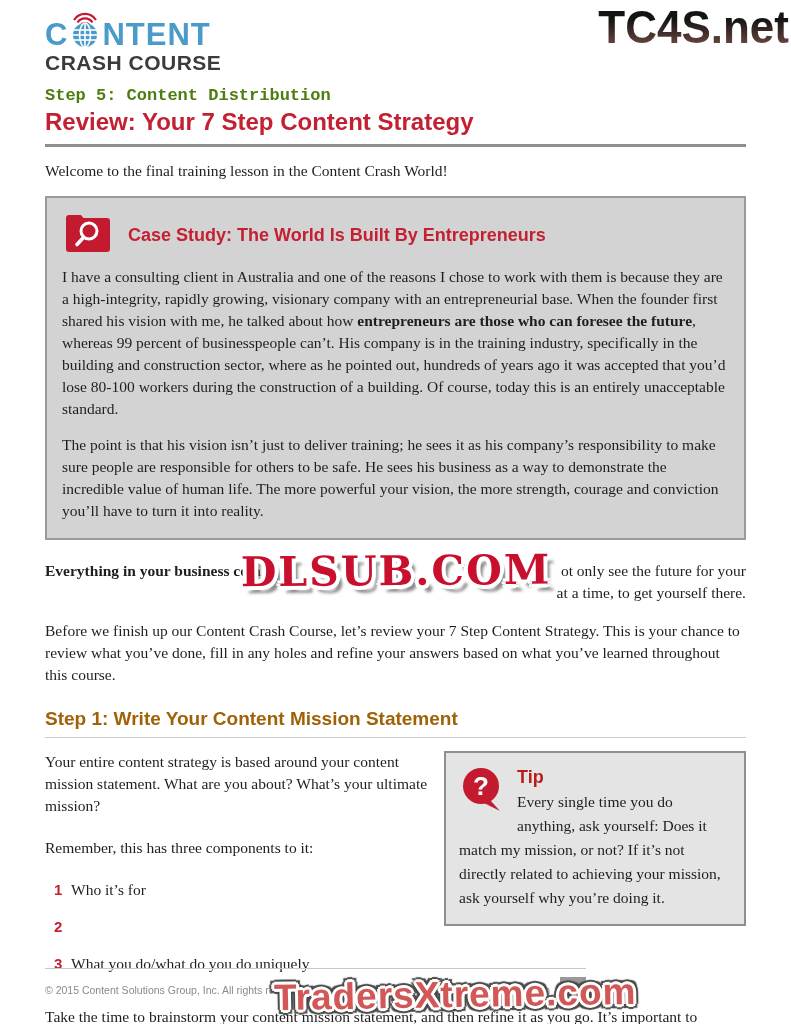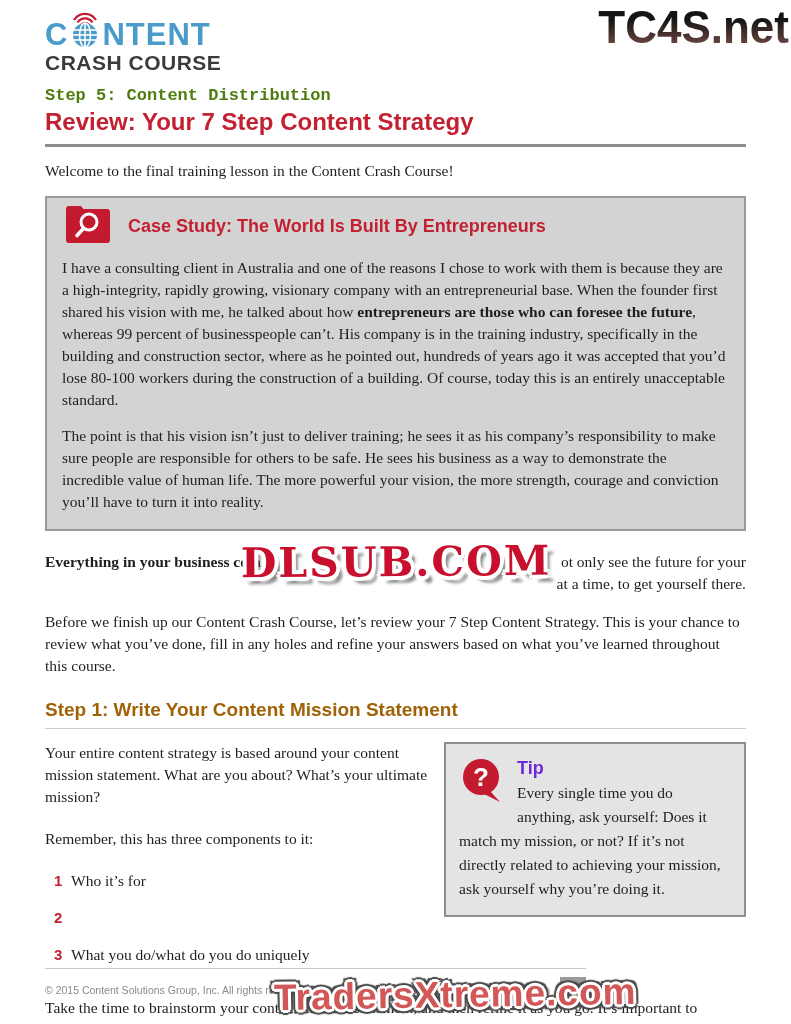--- a/index.html
+++ b/index.html
@@ -24,21 +24,21 @@
 
   
   .content { padding:0 45px; }
   .kicker { font-family:Liberation Mono, monospace; font-weight:bold; font-size:17px; color:#4d7c0f; margin-bottom:3px; }
   .title  { font-family:"Liberation Sans", sans-serif; font-weight:bold; font-size:24px; color:#c32032; margin-bottom:8px; }
   .rule-thick { height:3px; background:#8e8e8e; margin-bottom:13px; }
   .rule-thin  { height:1px; background:#ccc; margin:7px 0 13px 0; }
   p.body { font-size:15.5px; line-height:22px; }
   .intro { margin-bottom:14px; }
 
-  .case-box { background:#d3d3d3; border:2px solid #9a9a9a; padding:3px 15px 16px 15px; }
+  .case-box { background:#d3d3d3; border:2px solid #9a9a9a; padding:12px 15px 16px 15px; }
   .case-head { display:flex; align-items:center; margin:2px 0 8px 2px; }
   .case-title { font-family:"Liberation Sans", sans-serif; font-weight:bold; font-size:18px; color:#c32032; margin-left:18px; }
   .case-box p.body { margin-top:6px; }
   .case-box p.body + p.body { margin-top:14px; }
 
   .vision { position:relative; margin-top:20px; }
   .vline { display:flex; justify-content:space-between; font-size:15.5px; line-height:22px; }
   .vline .gap { flex:1; }
   .wm-dlsub { position:absolute; left:50%; top:-13px; transform:translateX(-50%) rotate(-0.5deg);
      font-family:"DejaVu Serif", serif; font-weight:bold; font-size:41px; letter-spacing:2px;
@@ -54,21 +54,21 @@
 
   .columns { display:flex; align-items:flex-start; }
   .left-col { width:395px; }
   .left-col p.body { margin-bottom:20px; }
   .num-list { margin-top:4px; }
   .num-item { display:flex; align-items:baseline; margin-bottom:15px; font-size:15.5px; line-height:22px; }
   .num-item .num { font-family:"Liberation Sans", sans-serif; font-weight:bold; color:#c32032; font-size:15px; width:26px; padding-left:9px; }
 
   .tip-box { margin-left:auto; width:302px; background:#e4e4e4; border:2px solid #8f8f8f; padding:10px 13px 14px 13px; }
   .tip-icon { float:left; margin:2px 10px 2px 0; }
-  .tip-label { font-family:"Liberation Sans", sans-serif; font-weight:bold; font-size:18px; color:#6d28d9; padding-top:4px; margin-bottom:2px; }
+  .tip-label { font-family:"Liberation Sans", sans-serif; font-weight:bold; font-size:18px; color:#b91c1c; padding-top:4px; margin-bottom:2px; }
   .tip-text { font-size:15.5px; line-height:24px; }
 
   
   .footer { position:absolute; left:0; top:968px; width:631px; padding:0 45px; }
   .rule-footer { height:1px; background:#c9c9c9; margin-bottom:8px; }
   .footer-row { display:flex; align-items:center; font-family:"Liberation Sans", sans-serif; font-size:10.5px; color:#8a8a8a; }
   .footer-left { flex:1; }
   .footer-section { margin-right:10px; }
   .page-badge { width:26px; height:26px; background:#9a9a9a; color:#fff; font-weight:bold; font-size:13px;
      display:flex; align-items:center; justify-content:center; }
@@ -109,21 +109,21 @@
     </div>
     <div class="wm-tc4s">TC4S.net</div>
   </div>
 
   <div class="content">
 
     <div class="kicker">Step 5: Content Distribution</div>
     <h1 class="title">Review: Your 7 Step Content Strategy</h1>
     <div class="rule-thick"></div>
 
-    <p class="body intro">Welcome to the final training lesson in the Content Crash Course!</p>
+    <p class="body intro">Welcome to the final training lesson in the Content Crash World!</p>
 
     <section class="case-box">
       <div class="case-head">
         <span>
           <svg width="46" height="42" viewBox="0 0 46 42">
             <path d="M2 6 a3 3 0 0 1 3-3 h12 l4 5 h-19 z" fill="#c41a30"></path>
             <rect x="2" y="6" width="44" height="34" rx="3" fill="#c41a30"></rect>
             <circle cx="25" cy="19" r="8" fill="none" stroke="#fff" stroke-width="3"></circle>
             <line x1="19.5" y1="25.5" x2="13" y2="32.5" stroke="#fff" stroke-width="3.6" stroke-linecap="round"></line>
           </svg>

